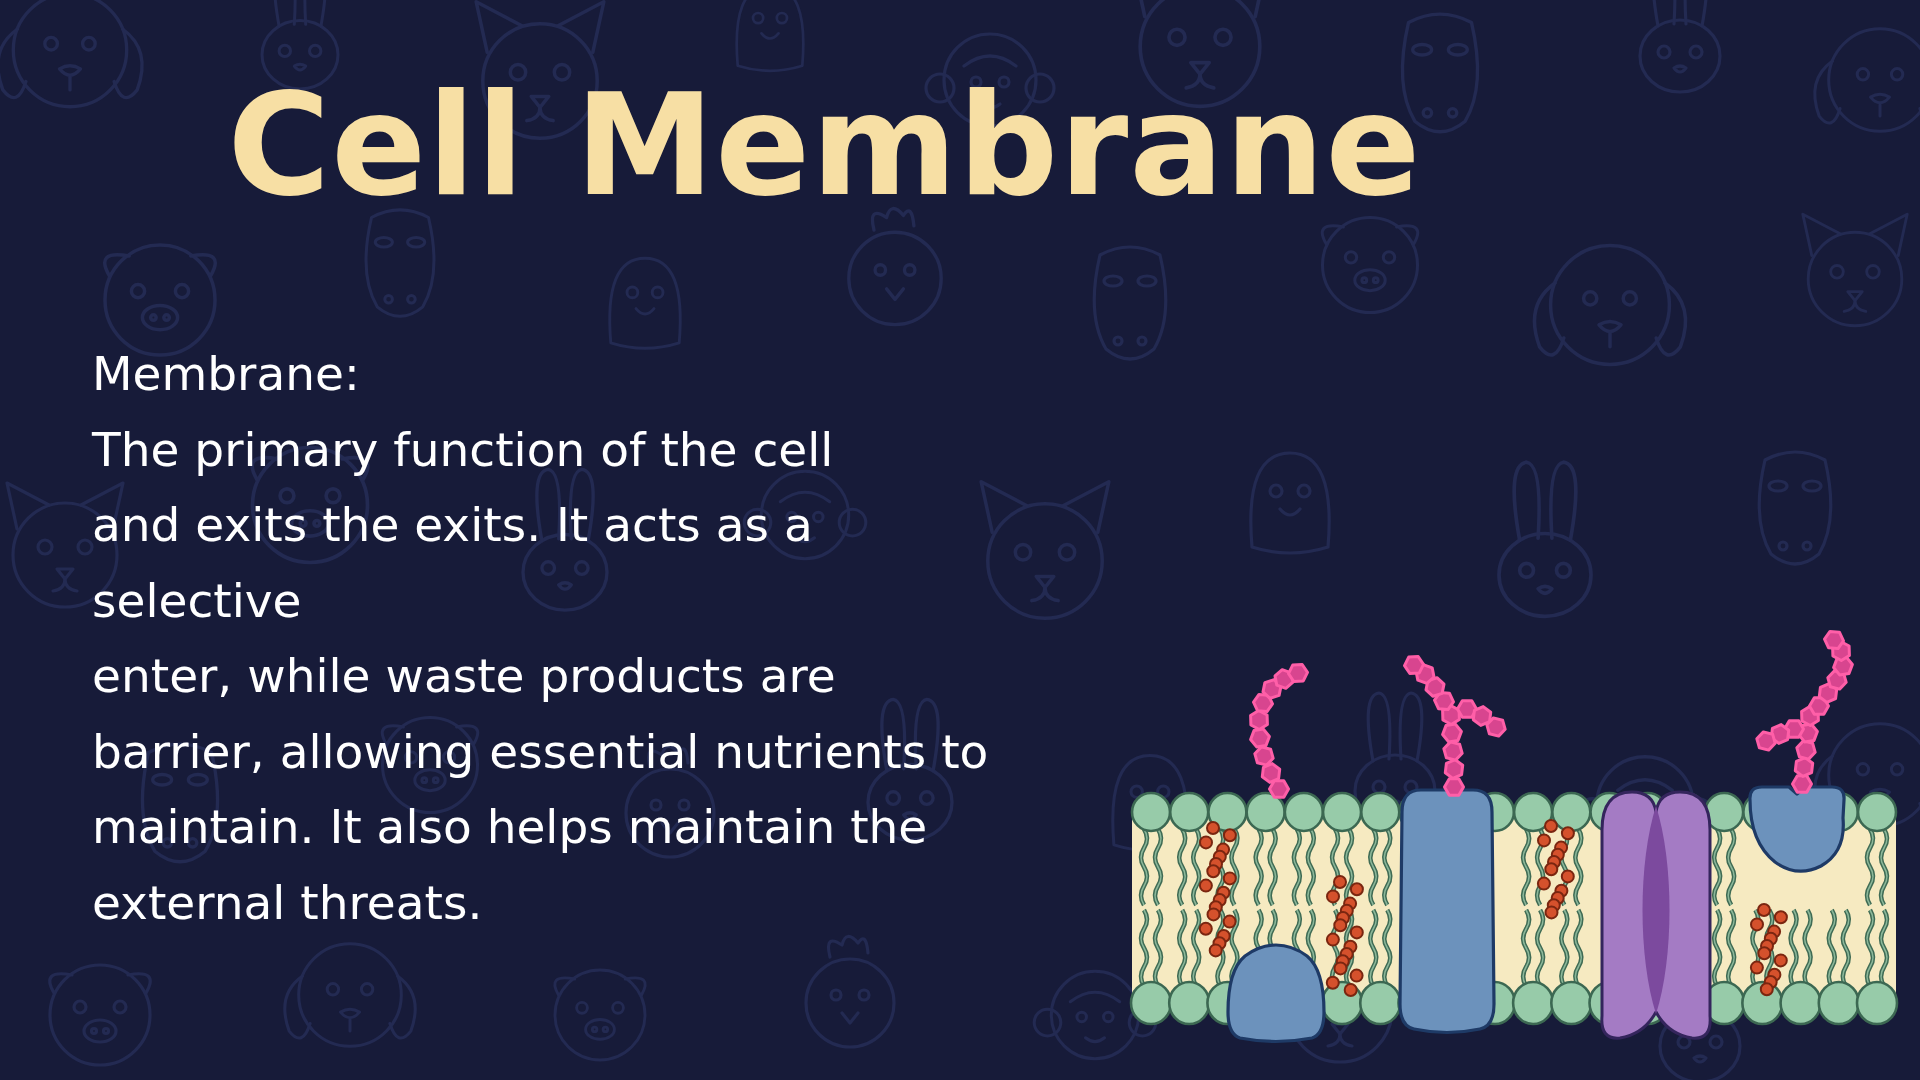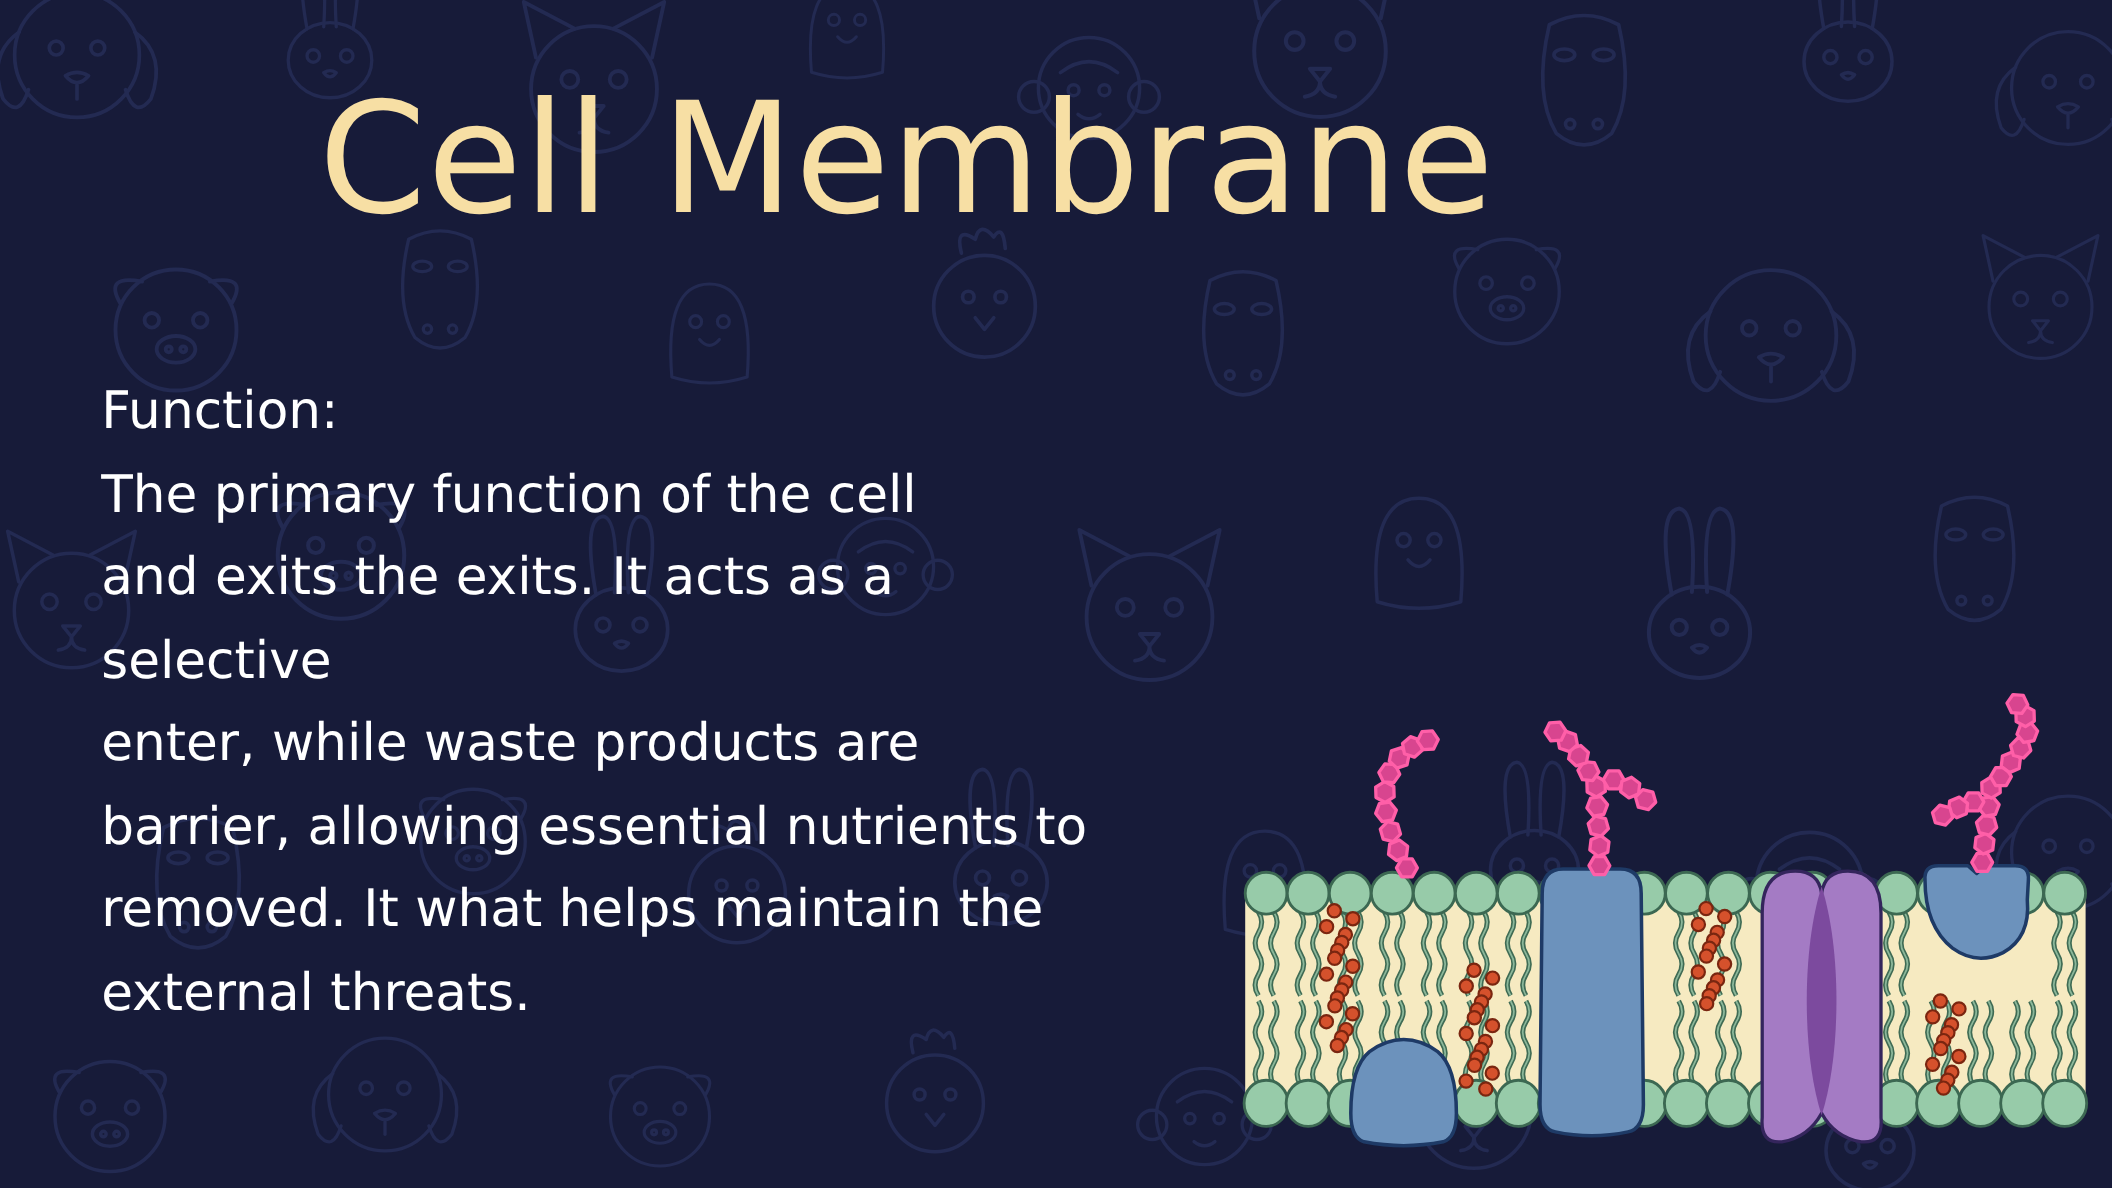--- a/index.html
+++ b/index.html
@@ -6,21 +6,21 @@
   body{width:1920px;height:1080px;overflow:hidden;}
   .slide{
     position:relative;width:1920px;height:1080px;
     background:#171B39;
     font-family:"DejaVu Sans", sans-serif;
   }
   .bg-pattern{position:absolute;left:0;top:0;width:1920px;height:1080px;}
   .title{
     position:absolute;left:0;top:64px;width:1649px;margin:0;
     text-align:center;
-    font-size:140px;font-weight:400;letter-spacing:1px;
+    font-size:140px;font-weight:700;letter-spacing:1px;
     color:#F7DFA4;
   }
   .body-text{
     position:absolute;left:92px;top:336px;width:900px;
     font-size:47px;line-height:75.5px;font-weight:400;
     color:#FFFFFF;
   }
   .membrane-svg{position:absolute;left:0;top:0;width:1920px;height:1080px;}
 </style>
 </head>
@@ -136,26 +136,26 @@
         <use href="#a-chicken" transform="translate(850,995) scale(1)" stroke-width="3.2"></use>
         <use href="#a-monkey" transform="translate(1095,1015) scale(0.95)" stroke-width="3.2"></use>
         <use href="#a-cat" transform="translate(1340,1000) scale(1)" stroke-width="3.2"></use>
         <use href="#a-rabbit" transform="translate(1700,1020) scale(1)" stroke-width="3.2"></use>
       </g>
   </svg>
 
   <h1 class="title">Cell Membrane</h1>
 
   <div class="body-text">
-    <div class="line">Function:</div>
+    <div class="line">Membrane:</div>
     <div class="line">The primary function of the cell</div>
     <div class="line">and exits the exits. It acts as a selective</div>
     <div class="line">enter, while waste products are</div>
     <div class="line">barrier, allowing essential nutrients to</div>
-    <div class="line">removed. It what helps maintain the</div>
+    <div class="line">maintain. It also helps maintain the</div>
     <div class="line">external threats.</div>
   </div>
 
   <svg class="membrane-svg" id="membrane-svg" viewBox="0 0 1920 1080" xmlns="http://www.w3.org/2000/svg">
       <g>
         <rect x="1132" y="812" width="764" height="191" fill="#F6EAC1"></rect>
         <g fill="none">
           <path d="M1144,829 q6,9.5 0,19 q-6,9.5 0,19 q6,9.5 0,19 q-6,9.5 0,19" stroke="#3F6B54" stroke-width="4.6"></path>
           <path d="M1144,829 q6,9.5 0,19 q-6,9.5 0,19 q6,9.5 0,19 q-6,9.5 0,19" stroke="#8CB89A" stroke-width="1.6"></path>
           <path d="M1158,829 q6,9.5 0,19 q-6,9.5 0,19 q6,9.5 0,19 q-6,9.5 0,19" stroke="#3F6B54" stroke-width="4.6"></path>

